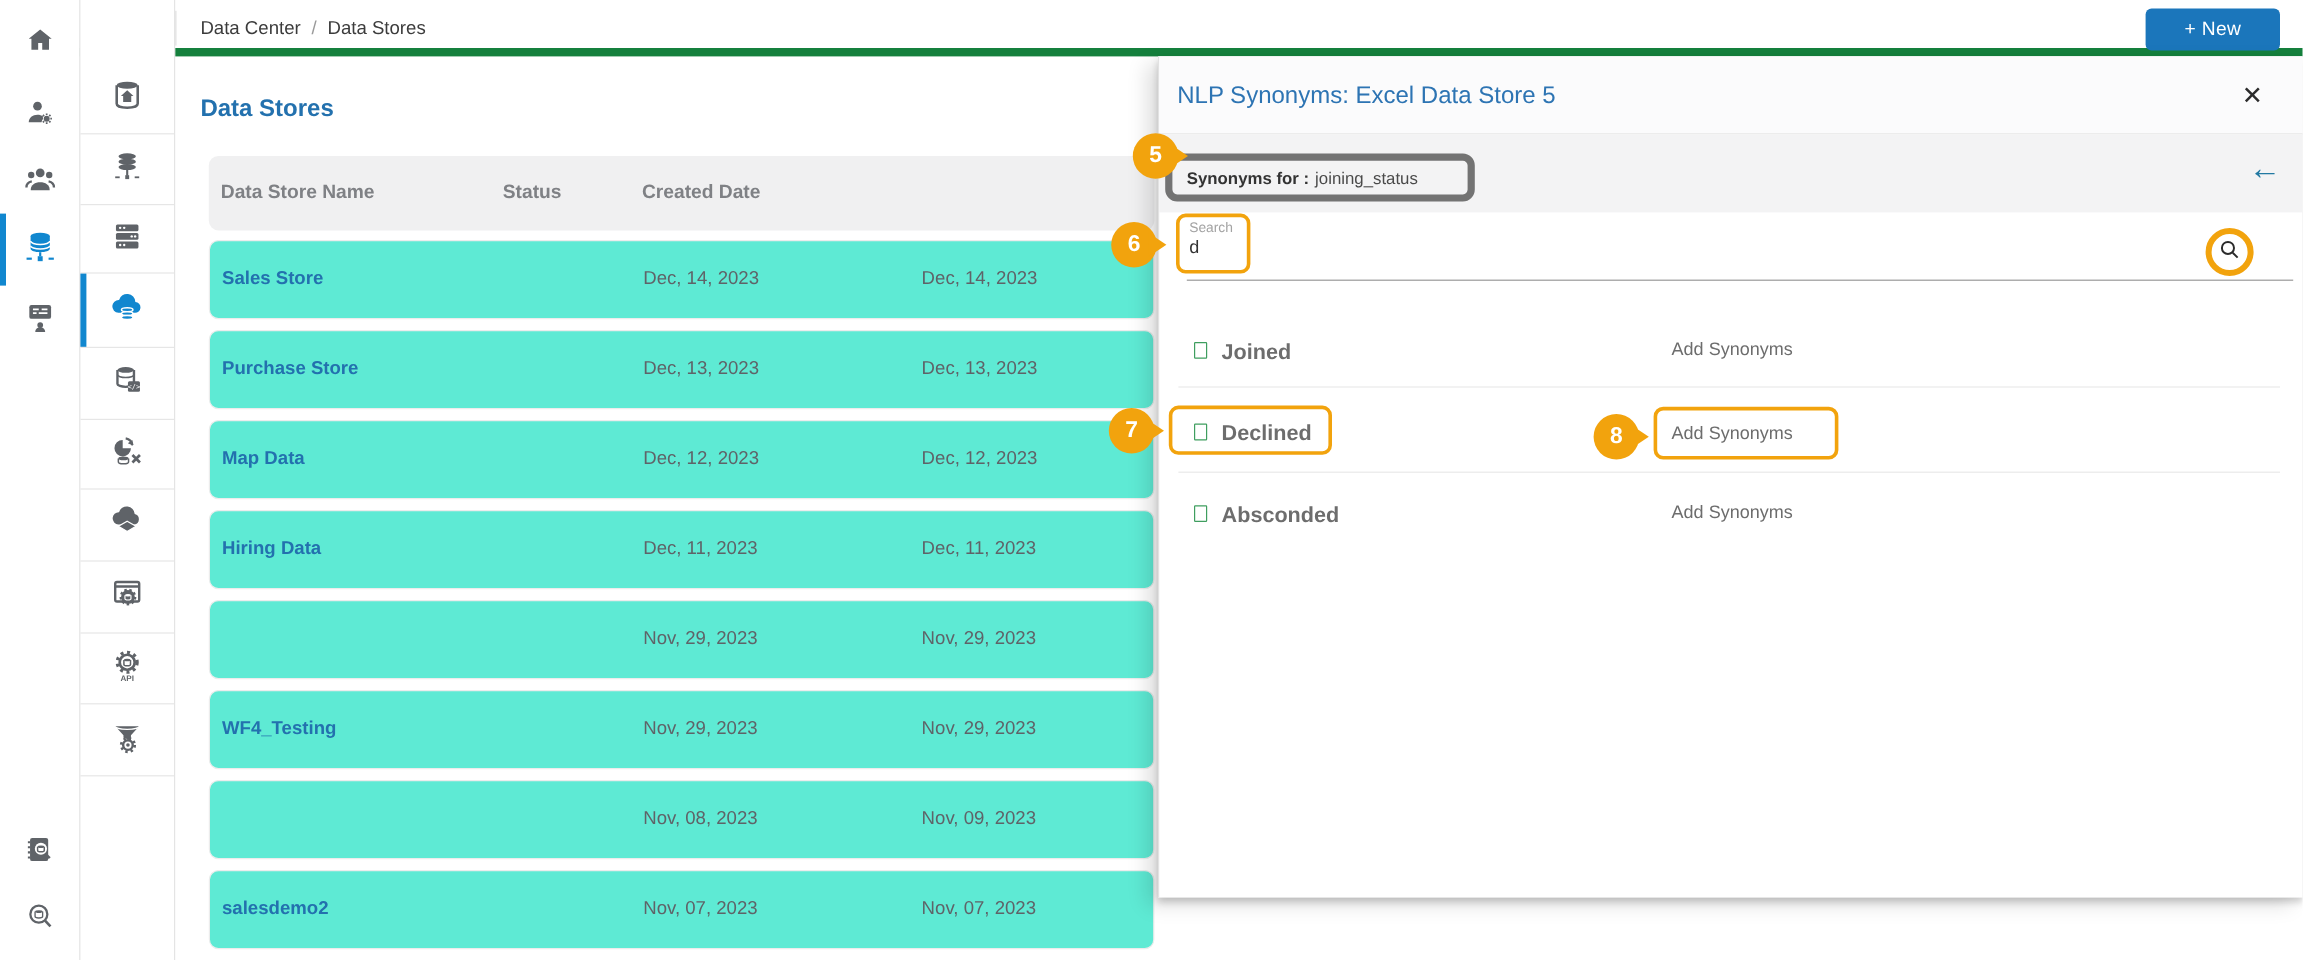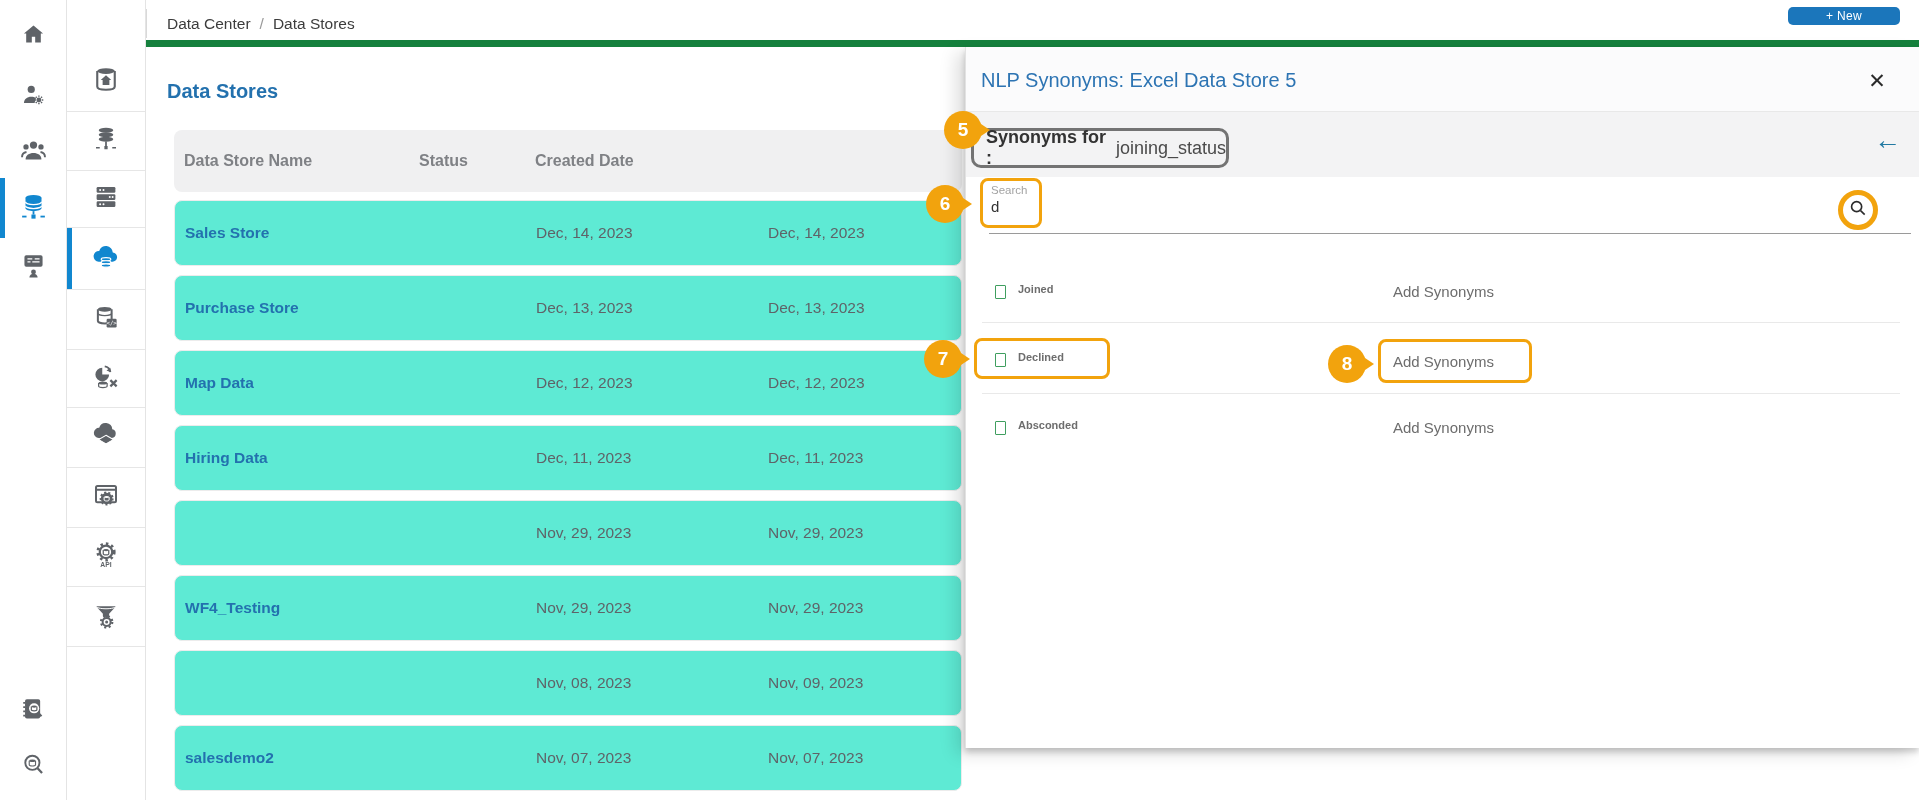--- a/index.html
+++ b/index.html
@@ -18,22 +18,22 @@
 
   
   .topbar{position:absolute;left:66px;top:0;width:1853px;height:47px;background:#fff;
           border-bottom:7px solid #15803d;box-sizing:border-box;z-index:4;}
   .burger{position:absolute;left:32px;top:16px;width:24px;height:16px;cursor:pointer;}
   .burger span{display:block;height:3px;background:#1c1c1c;margin-bottom:3.5px;border-radius:1px;}
   .tb-sep{position:absolute;left:80px;top:9px;width:1px;height:29px;background:#d9d9d9;}
   .crumbs{position:absolute;left:101px;top:0;height:47px;display:flex;align-items:center;
           font-size:15.5px;color:#3c3c3c;gap:9px;}
   .crumbs .sep{color:#9a9a9a;}
-  .newbtn{position:absolute;left:1722px;top:7px;width:112px;height:18px;background:#1b76bb;color:#fff;
-          border:none;border-radius:5px;font-size:12px;font-family:inherit;cursor:pointer;
+  .newbtn{position:absolute;left:1722px;top:7px;width:112px;height:35px;background:#1b76bb;color:#fff;
+          border:none;border-radius:5px;font-size:16px;font-family:inherit;cursor:pointer;
           display:flex;align-items:center;justify-content:center;letter-spacing:.3px;}
 
   
   .page-title{position:absolute;left:167px;top:80px;font-size:20px;font-weight:bold;color:#2371ae;}
   .thead{position:absolute;left:174px;top:130px;width:788px;height:62px;background:#f0f0f1;border-radius:8px;}
   .thead span{position:absolute;top:0;line-height:62px;font-size:16px;font-weight:600;color:#7f8185;}
   .trow{position:absolute;left:174px;width:788px;height:66px;background:#5eead4;border:1px solid #ececec;
         border-radius:8px;box-sizing:border-box;}
   .trow span,.trow a{position:absolute;top:0;line-height:64px;font-size:15.5px;}
   .tname{color:#2371ae;font-weight:bold;text-decoration:none;cursor:pointer;}
@@ -43,33 +43,33 @@
   
   .panel{position:absolute;left:965px;top:47px;width:954px;height:701px;background:#fff;z-index:10;
          border-left:1px solid #e2e2e2;box-sizing:border-box;
          box-shadow:-9px 6px 16px rgba(0,0,0,.13), 0 4px 6px rgba(0,0,0,.18);}
   .p-head{position:absolute;left:0;top:0;width:100%;height:65px;background:#fbfbfc;
           border-bottom:1px solid #e8e8e8;box-sizing:border-box;}
   .p-title{position:absolute;left:15px;top:22px;font-size:20px;color:#2d74b3;}
   .p-close{position:absolute;left:896px;top:20px;font-size:21px;color:#2b2b2b;cursor:pointer;width:30px;height:28px;
            text-align:center;line-height:28px;}
   .p-band{position:absolute;left:0;top:65px;width:100%;height:65px;background:#f3f3f4;}
-  .syn-box{position:absolute;left:5px;top:16px;width:258px;height:40px;border:3px solid #737373;border-radius:10px;
-           background:#f3f3f4;display:flex;align-items:center;padding-left:12px;box-sizing:border-box;font-size:18px;color:#4a4a4a;}
+  .syn-box{position:absolute;left:5px;top:16px;width:258px;height:40px;border:6px solid #737373;border-radius:10px;
+           background:#f3f3f4;display:flex;align-items:center;padding-left:12px;box-sizing:border-box;font-size:14px;color:#4a4a4a;}
   .syn-box b{color:#333;margin-right:5px;}
   .p-back{position:absolute;left:908px;top:13px;font-size:27px;color:#2279a2;cursor:pointer;}
   .search-box{position:absolute;left:14px;top:131px;width:62px;height:50px;border:3px solid #f2a30d;border-radius:8px;
               box-sizing:border-box;padding:3px 0 0 8px;background:#fff;}
   .search-label{font-size:11.5px;color:#a3a3a3;display:block;}
   .search-value{font-size:15px;color:#333;border:none;outline:none;width:40px;background:transparent;
                 font-family:inherit;padding:2px 0 0 0;}
   .search-line{position:absolute;left:23px;top:186px;width:922px;height:1px;background:#9a9a9a;}
   .search-ring{position:absolute;left:872px;top:143px;width:40px;height:40px;border:5px solid #f2a30d;border-radius:50%;
                background:#fff;box-sizing:border-box;display:flex;align-items:center;justify-content:center;cursor:pointer;}
-  .srow-label{position:absolute;left:52px;font-size:11px;color:#6d6d6d;font-weight:600;}
+  .srow-label{position:absolute;left:52px;font-size:18px;color:#6d6d6d;font-weight:600;}
   .srow-glyph{position:absolute;left:29px;width:9px;height:12px;border:1.5px solid #3f9e5f;border-radius:1px;}
   .srow-add{position:absolute;left:427px;font-size:15px;color:#6d6d6d;cursor:pointer;}
   .p-div{position:absolute;left:16px;width:918px;height:1px;background:#e9e9e9;}
   .declined-box{position:absolute;left:8px;top:291px;width:136px;height:41px;border:3px solid #f2a30d;border-radius:8px;box-sizing:border-box;}
   .addsyn-box{position:absolute;left:412px;top:292px;width:154px;height:44px;border:3px solid #f2a30d;border-radius:8px;box-sizing:border-box;}
 
   
   .callout{position:absolute;width:38px;height:38px;border-radius:50%;background:#f2a30d;color:#fff;
            font-size:19px;font-weight:bold;display:flex;align-items:center;justify-content:center;z-index:20;}
   .callout::after{content:"";position:absolute;left:31px;top:9px;border-top:10px solid transparent;

